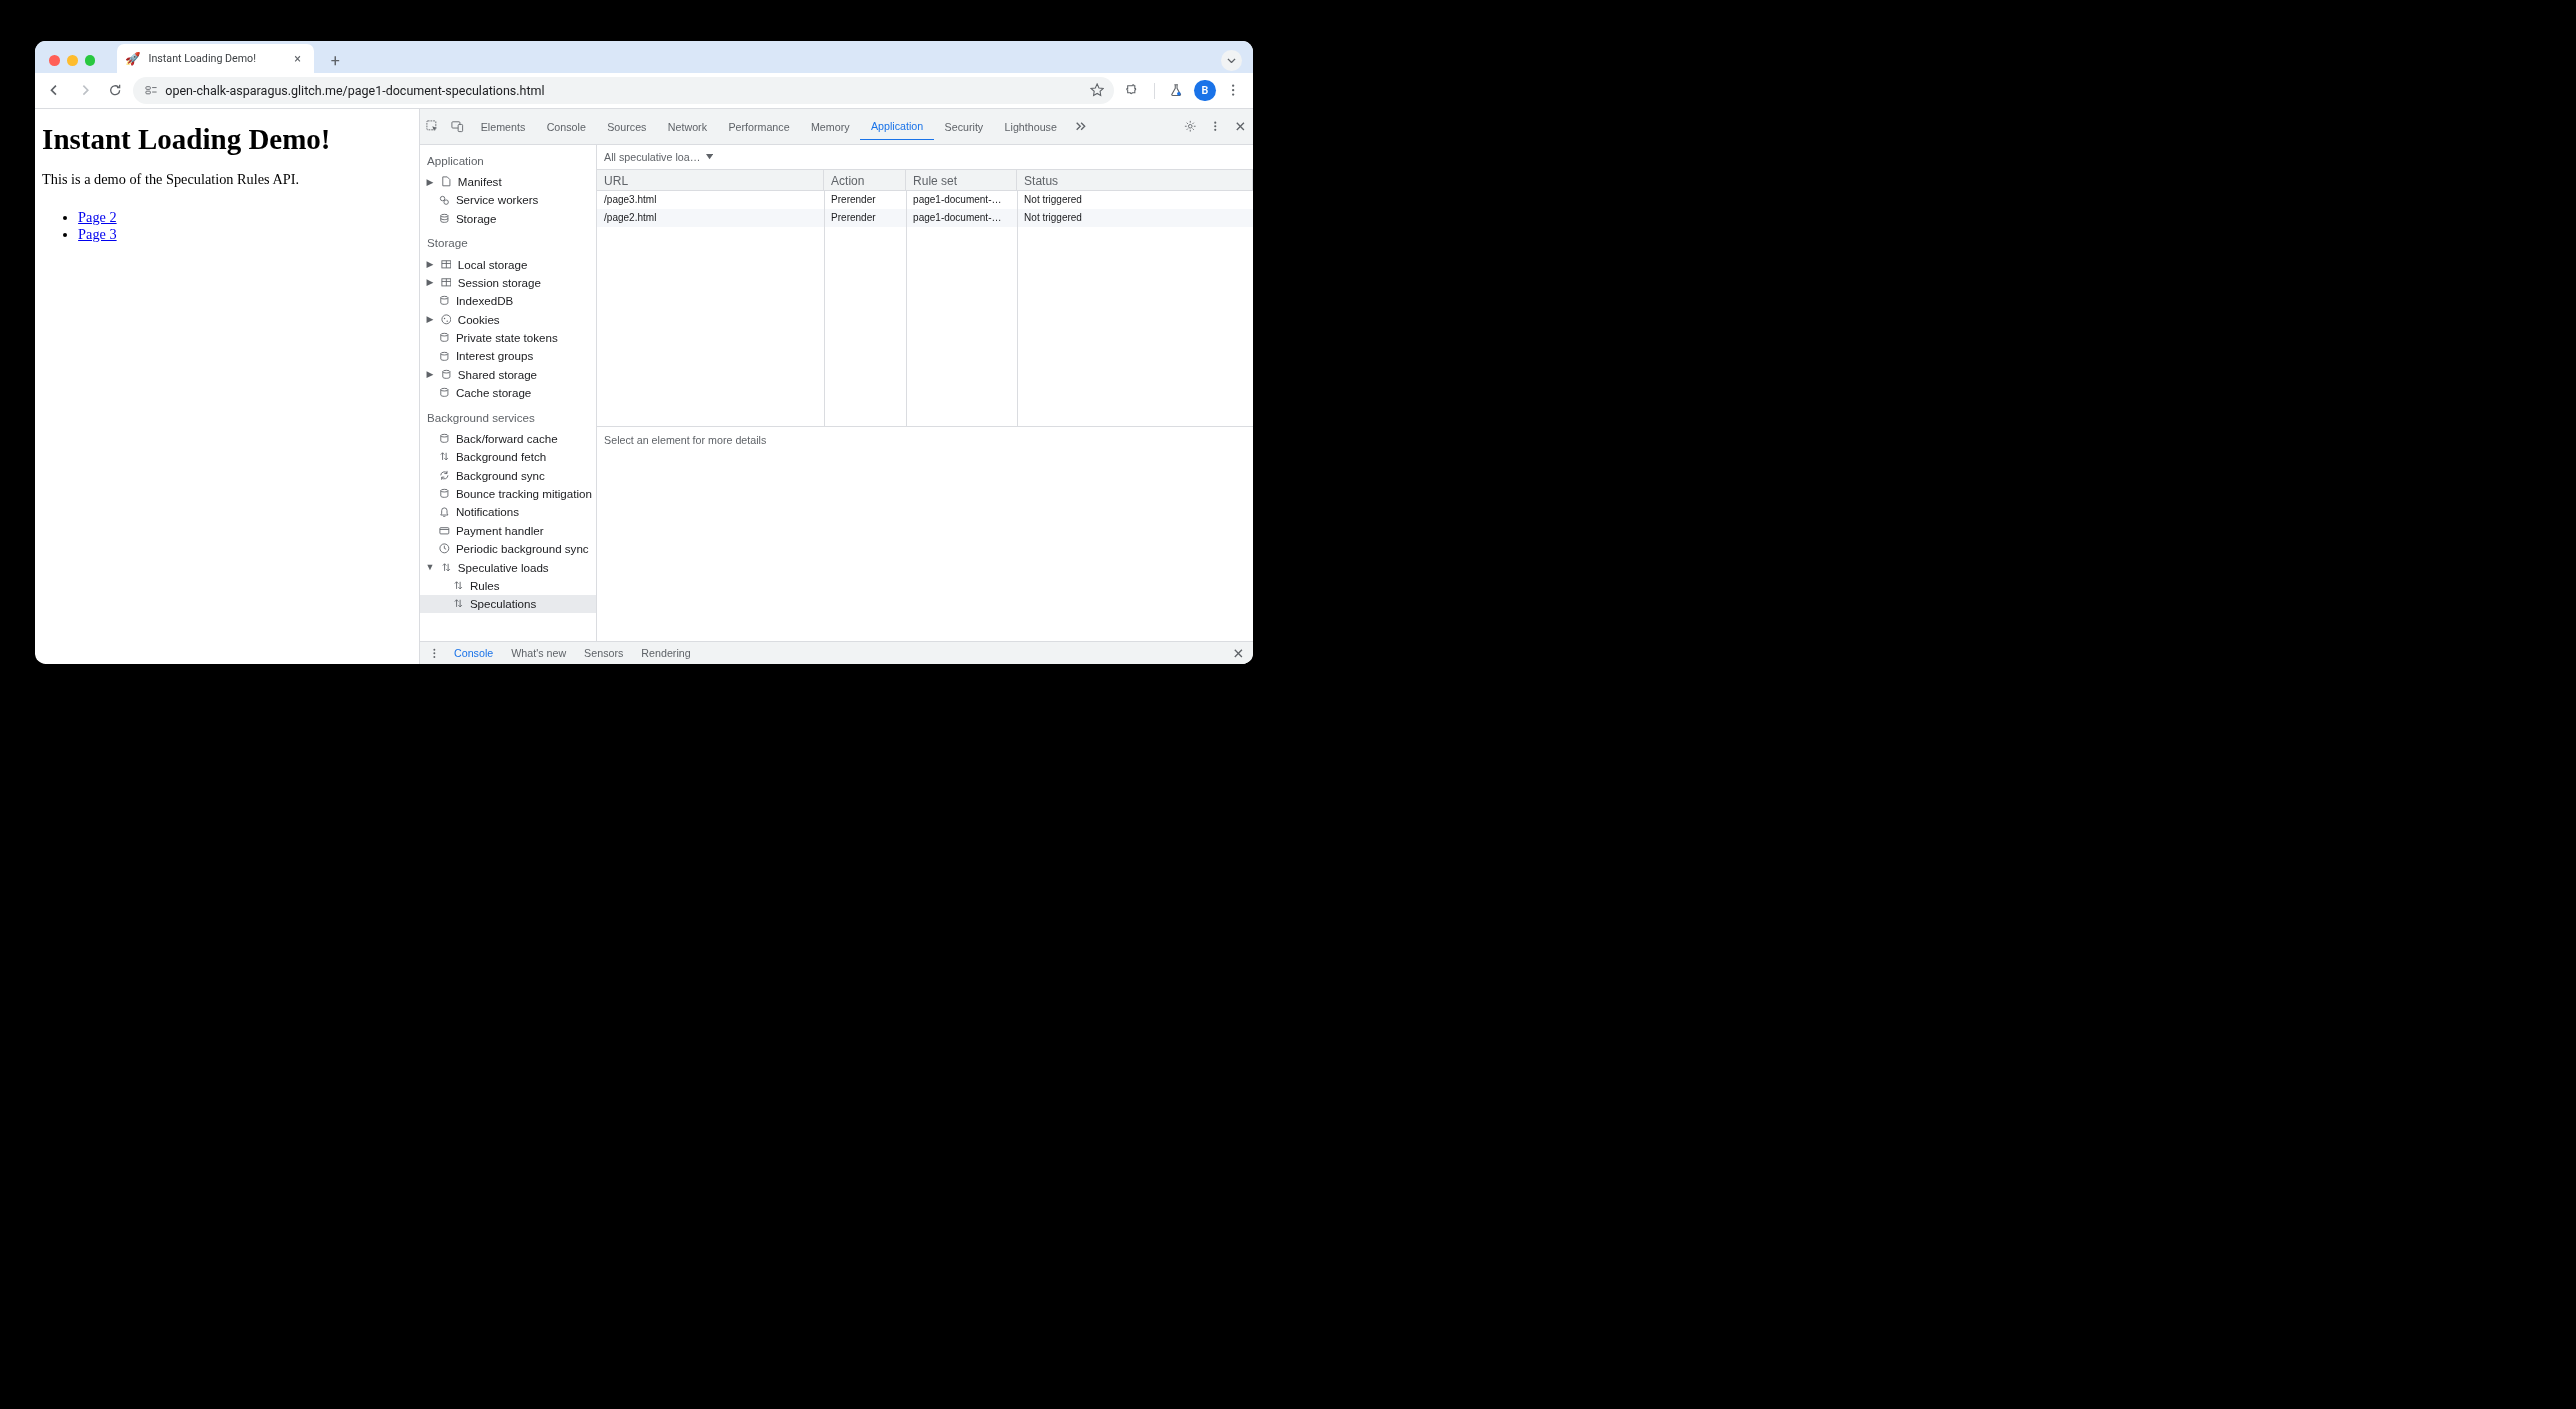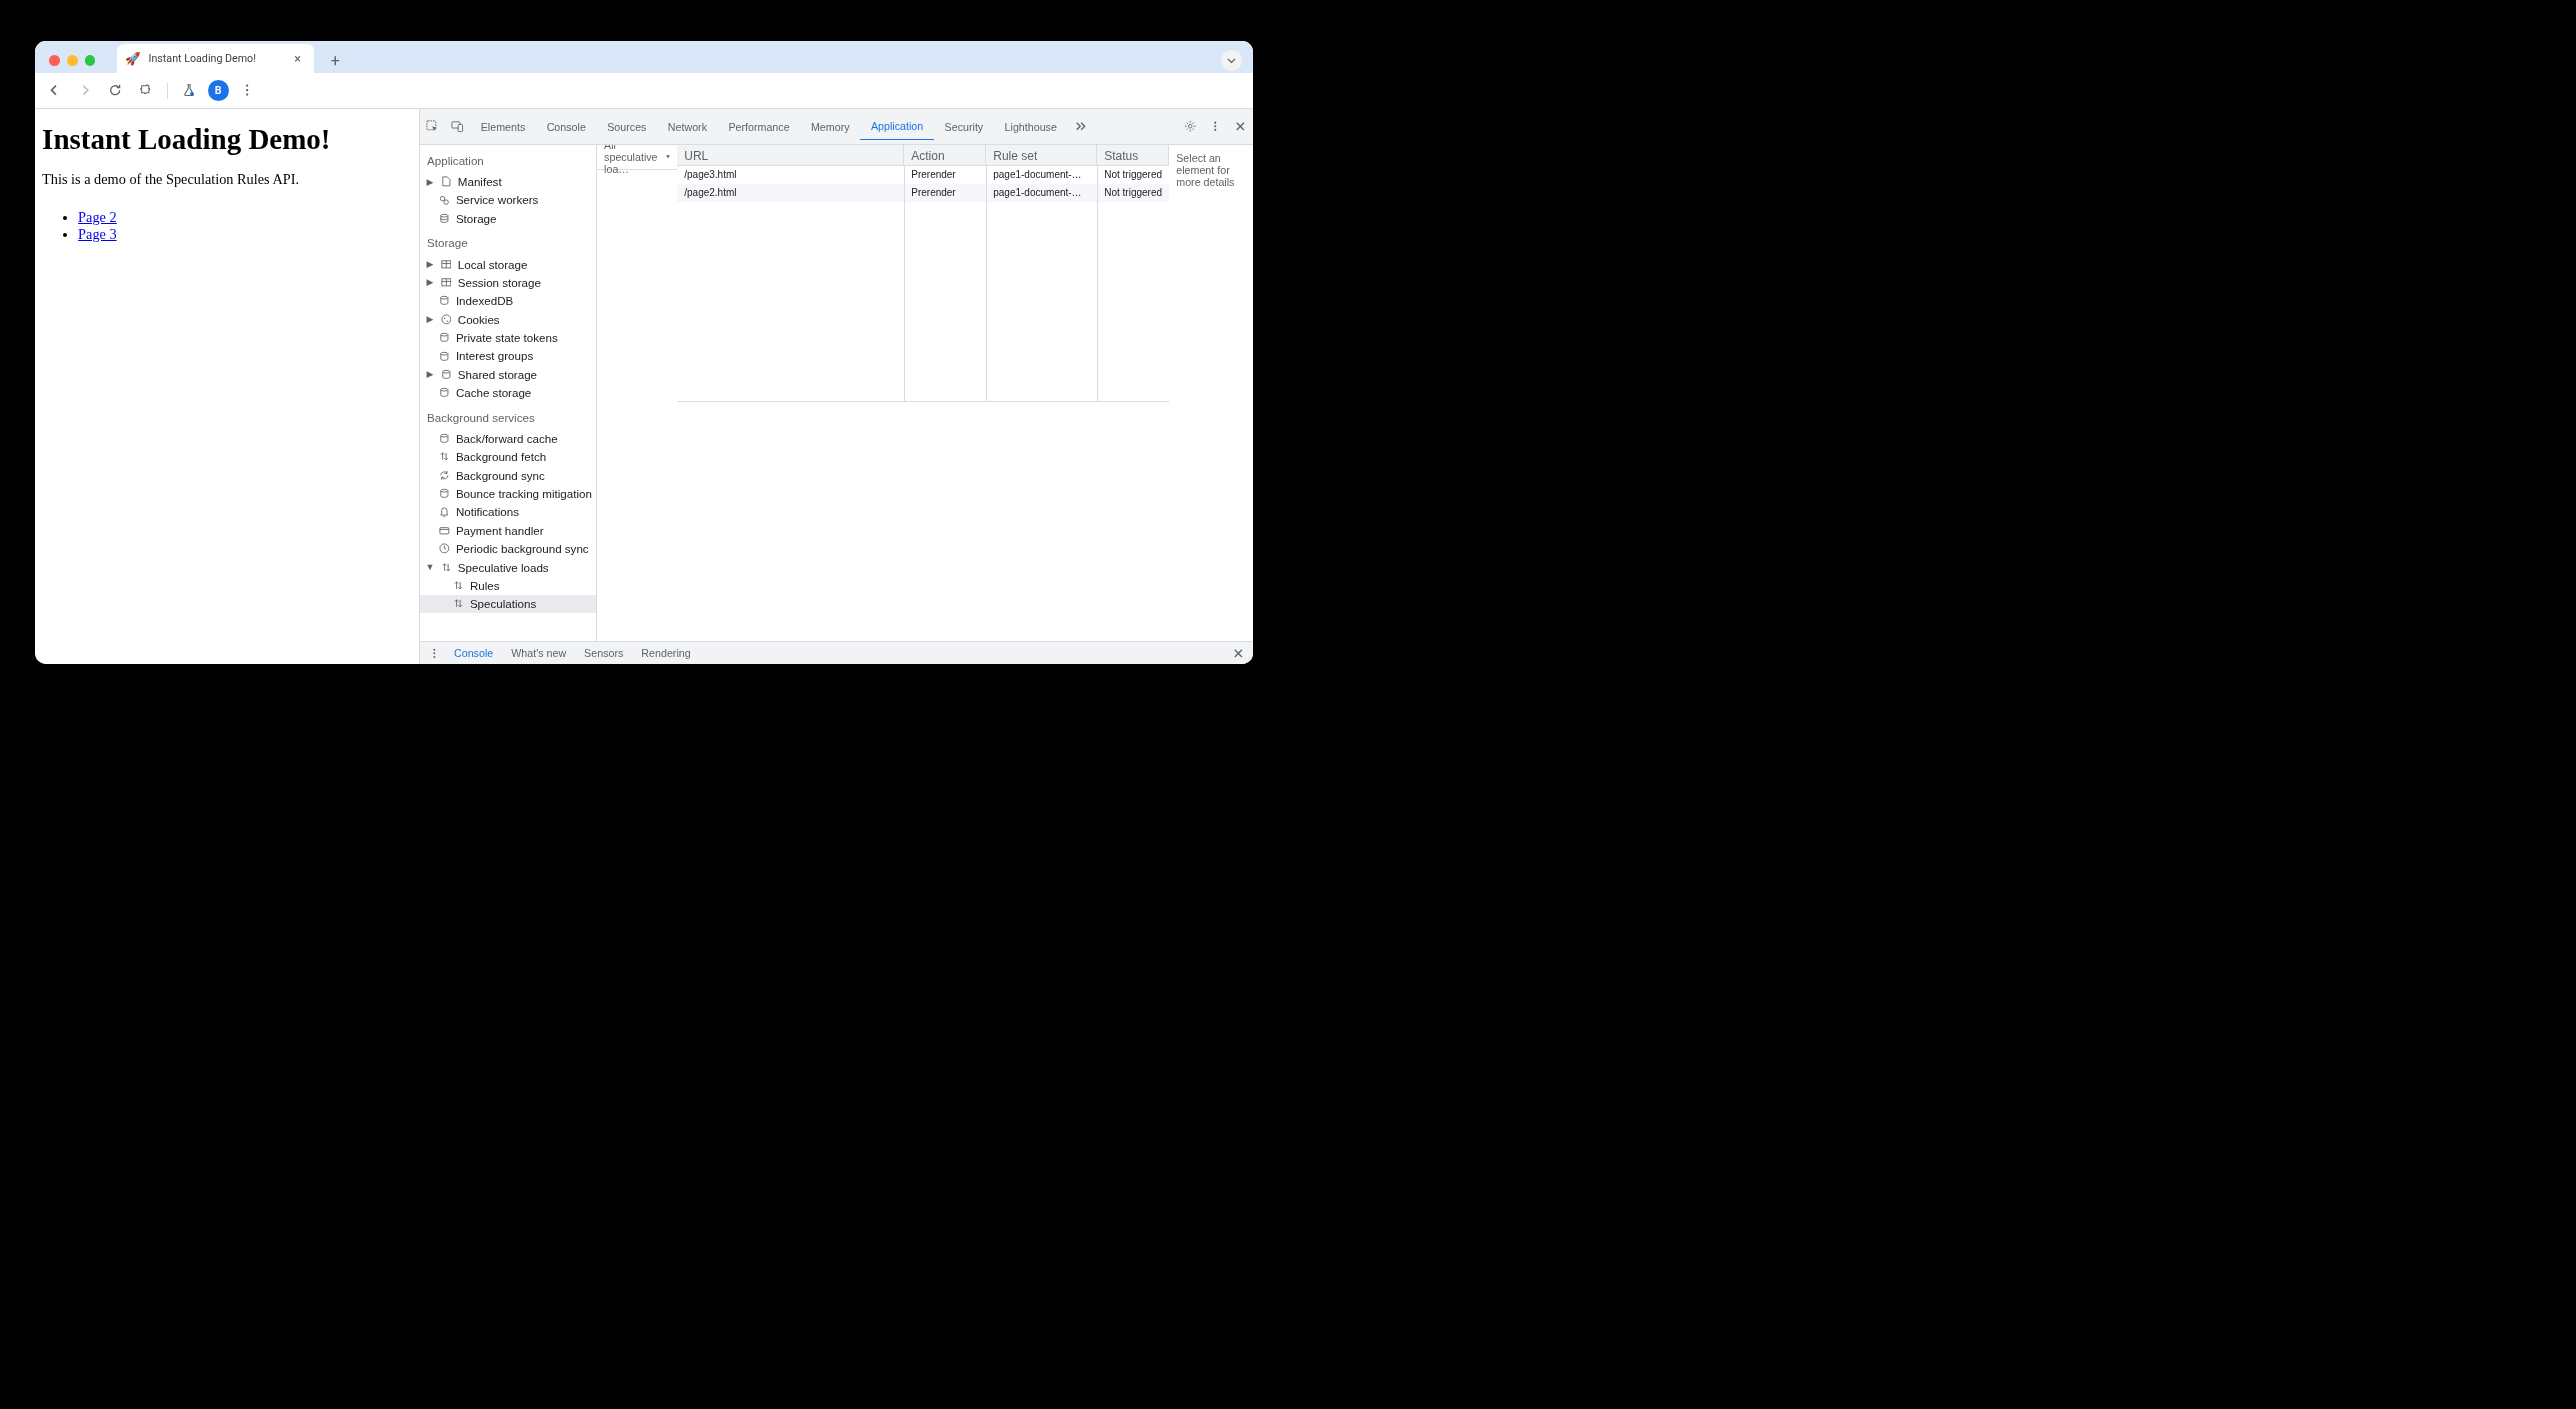--- a/index.html
+++ b/index.html
@@ -140,21 +140,21 @@
 }
 .dt-tree-item {
   padding:2.7px 3.6px 2.7px 18px;display:flex;align-items:center;gap:5.4px;
   font-size:11.6px;color:#202124;cursor:pointer;
 }
 .dt-tree-item.child {padding-left:32px;}
 .dt-tree-item.selected {background:#e8eaed;}
 .dt-tree-item .caret {width:9px;text-align:center;color:#5f6368;font-size:9px;margin-left:-12.5px;}
 .dt-tree-item .ic {width:12.5px;height:12.5px;display:flex;align-items:center;justify-content:center;color:#5f6368;flex-shrink:0;}
 
-.dt-main {flex:1;display:flex;flex-direction:row;}
+.dt-main {flex:1;display:flex;flex-direction:column;}
 .dt-filter {
   height:25px;border-bottom:0.9px solid #dadce0;display:flex;align-items:center;padding:0 7.1px;
   color:#5f6368;font-size:10.7px;gap:5.4px;
 }
 .dt-table {flex:0 0 auto;}
 .dt-table-hdr {
   display:flex;background:#f1f3f4;border-bottom:0.9px solid #dadce0;height:21.4px;
 }
 .dt-th {padding:3.6px 7.1px;font-size:12px;color:#5f6368;border-right:0.9px solid #dadce0;}
 .dt-th.url{flex:0 0 227px;}
@@ -223,20 +223,35 @@
       </div>
       <div class="tb-btn disabled">
         <svg width="14.3" height="14.3" viewBox="0 0 16 16">
             <path d="M6 3l5 5-5 5" stroke="currentColor" fill="none" stroke-width="1.8"></path>
           </svg>
       </div>
       <div class="tb-btn">
         <svg width="14.3" height="14.3" viewBox="0 0 16 16">
             <path d="M13 8a5 5 0 11-1.5-3.5M13 2v3h-3" stroke="currentColor" fill="none" stroke-width="1.5"></path>
           </svg>
+      </div>
+      <div class="omnibox">
+        <span class="site-icon">
+          <svg width="12.5" height="12.5" viewBox="0 0 14 14">
+              <rect x="1" y="3" width="5" height="3" rx="1" fill="none" stroke="#5f6368"></rect>
+              <rect x="1" y="8" width="5" height="3" rx="1" fill="none" stroke="#5f6368"></rect>
+              <path d="M8 4h5M8 9h5" stroke="#5f6368"></path>
+            </svg>
+        </span>
+        <span>open-chalk-asparagus.glitch.me/page1-document-speculations.html</span>
+        <span class="omnibox-star">
+          <svg width="14.3" height="14.3" viewBox="0 0 16 16">
+              <path d="M8 1l2 4.5 5 .5-3.7 3.3L12 14l-4-2.3L4 14l.7-4.7L1 6l5-.5z" fill="none" stroke="currentColor" stroke-width="1.2"></path>
+            </svg>
+        </span>
       </div>
       <div class="ext-area">
         <div class="tb-btn">
           <svg width="14.3" height="14.3" viewBox="0 0 16 16">
               <path d="M5 3h3a1 1 0 012 0h1v3a1 1 0 010 2v3H8a1 1 0 01-2 0H3V8a1 1 0 010-2V3h2z" fill="none" stroke="currentColor" stroke-width="1.2"></path>
             </svg>
         </div>
         <div class="divider"></div>
         <div class="tb-btn">
           <svg width="14.3" height="14.3" viewBox="0 0 16 16">

